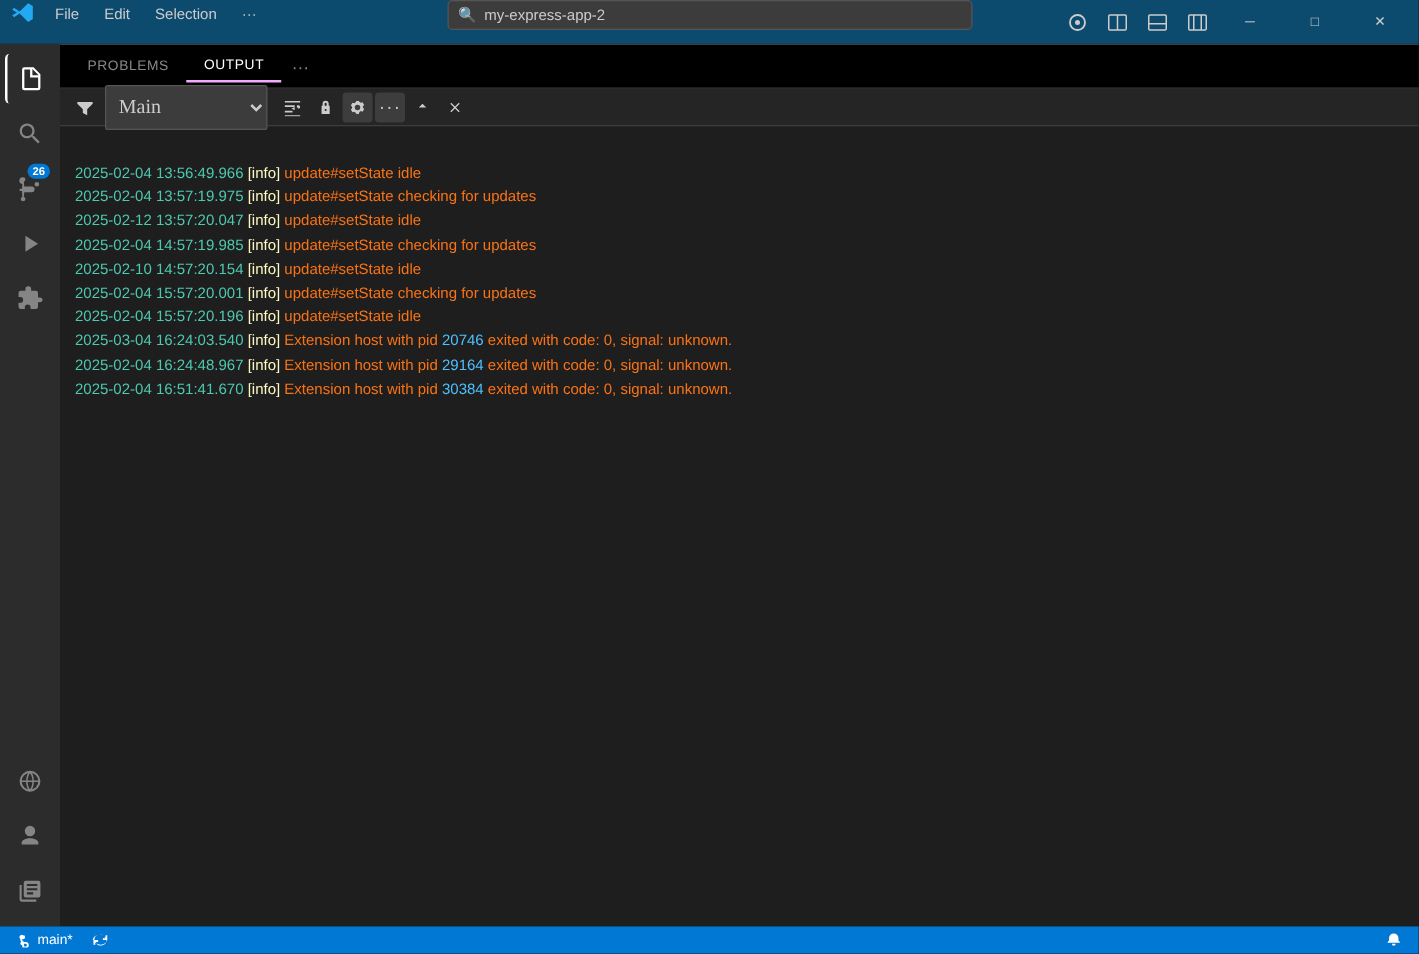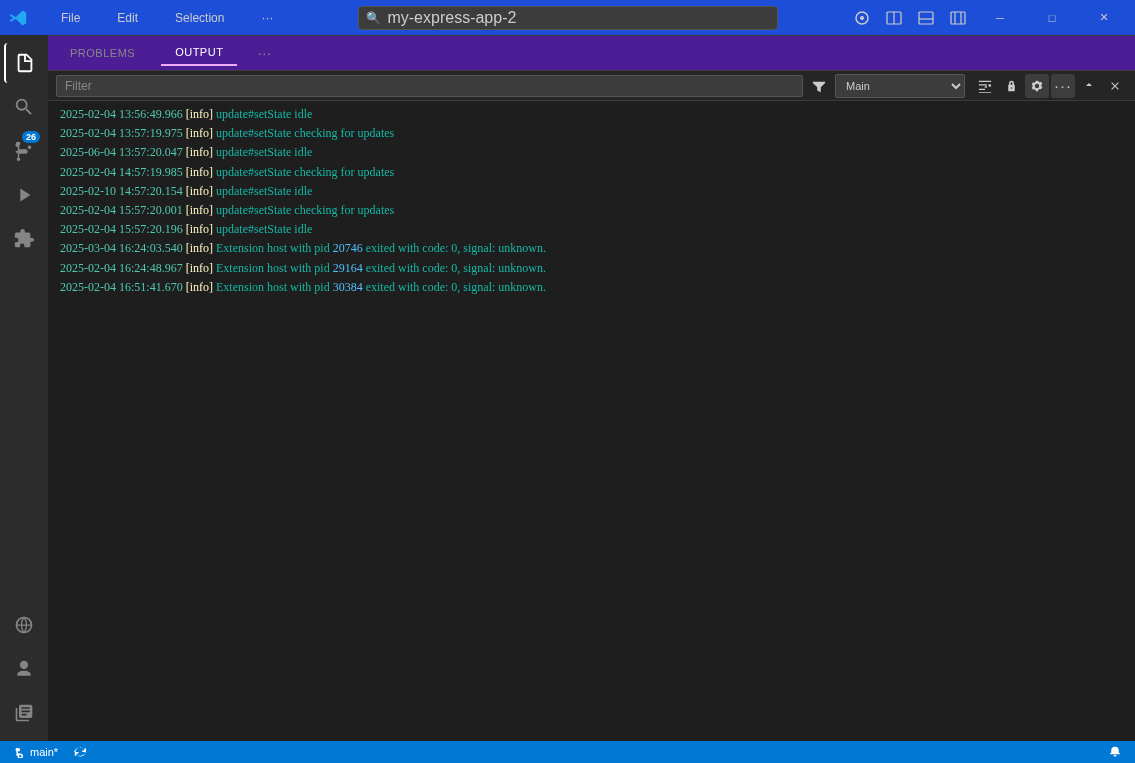--- a/index.html
+++ b/index.html
@@ -8,25 +8,24 @@
       height: 763px;
       background: #1e1e1e;
       font-family: 'Segoe UI', sans-serif;
       overflow: hidden;
       color: #cccccc;
     }
 
     
     #titlebar {
       height: 35px;
-      background: #1d4ed8;
-      display: flex;
-      align-items: center;
+      background: #0c4a6e;
+      display: flex;
       padding: 0 8px;
-      gap: 21px;
+      gap: 4px;
       position: relative;
     }
     #titlebar .logo {
       width: 20px;
       height: 20px;
       margin-right: 4px;
       display: flex;
       align-items: center;
       justify-content: center;
     }
@@ -45,21 +44,21 @@
       height: 24px;
       background: #3c3c3c;
       border-radius: 4px;
       display: flex;
       align-items: center;
       padding: 0 8px;
       gap: 6px;
       border: 1px solid #555;
     }
     .search-bar span { font-size: 12px; color: #888; }
-    .search-bar .app-name { color: #cccccc; font-size: 16px; }
+    .search-bar .app-name { color: #cccccc; font-size: 12px; }
     .titlebar-right {
       margin-left: auto;
       display: flex;
       align-items: center;
       gap: 6px;
     }
     .titlebar-icon {
       width: 26px;
       height: 20px;
       display: flex;
@@ -141,25 +140,25 @@
     
     #panel {
       background: #1e1e1e;
       border-top: 1px solid #3d3d3d;
       display: flex;
       flex-direction: column;
       flex: 1;
     }
     #panel-tabs {
       height: 35px;
-      background: #4c1d95;
+      background: #000000;
       display: flex;
       align-items: center;
       padding: 0 8px;
-      gap: 12px;
+      gap: 0;
       border-bottom: 1px solid #3d3d3d;
     }
     .panel-tab {
       padding: 6px 14px;
       font-size: 11px;
       color: #888;
       cursor: pointer;
       text-transform: uppercase;
       letter-spacing: 0.5px;
     }
@@ -200,53 +199,55 @@
       display: flex;
       align-items: center;
       justify-content: center;
       cursor: pointer;
       border-radius: 3px;
       color: #cccccc;
       font-size: 13px;
     }
     .toolbar-btn.active { background: #3d3d3d; color: #ffffff; }
     .source-select {
-      height: 24px;
+      height: 36px;
       background: #3c3c3c;
       border: 1px solid #555;
       color: #cccccc;
-      font-size: 11px;
+      font-size: 16px;
       padding: 0 6px;
       border-radius: 2px;
       outline: none;
       min-width: 130px;
+      font-family: Liberation Serif, serif;
     }
     .panel-actions {
       display: flex;
       align-items: center;
       gap: 2px;
       margin-left: 4px;
     }
     #output-content {
       flex: 1;
       overflow-y: auto;
       padding: 4px 0;
-      font-family: Liberation Serif, serif;
+      font-family: Liberation Sans, sans-serif;
       font-size: 12px;
       line-height: 1.6;
+      margin-top: 24px;
     }
     .log-line {
       padding: 0 12px;
       white-space: pre;
       display: flex;
       align-items: baseline;
     }
     .log-timestamp { color: #4ec9b0; }
     .log-info { color: #fef9c3; }
-    .log-text { color: #14b8a6; }
+    .log-text { color: #f97316; }
     .log-pid { color: #4fc1ff; }
 
     
     #statusbar {
       height: 22px;
       background: #0078d4;
       display: flex;
       align-items: center;
       padding: 0 8px;
       gap: 4px;
@@ -380,21 +381,20 @@
 
     <div id="panel">
 
       <div id="panel-tabs">
         <div class="panel-tab">PROBLEMS</div>
         <div class="panel-tab active">OUTPUT</div>
         <div class="panel-tab-more">···</div>
       </div>
 
       <div id="panel-toolbar">
-        <input class="filter-input" type="text" placeholder="Filter" style="">
 
         <div class="toolbar-btn">
           <svg width="14" height="14" viewBox="0 0 16 16" fill="#cccccc">
             <path d="M1 3h14v1.5l-5 5V15l-4-2V9.5L1 4.5V3z"></path>
           </svg>
         </div>
 
         <select class="source-select">
           <option>Main</option>
         </select>
@@ -434,21 +434,21 @@
           <span class="log-timestamp">2025-02-04 13:56:49.966</span>
           <span class="log-info"> [info] </span>
           <span class="log-text">update#setState idle</span>
         </div>
         <div class="log-line">
           <span class="log-timestamp">2025-02-04 13:57:19.975</span>
           <span class="log-info"> [info] </span>
           <span class="log-text">update#setState checking for updates</span>
         </div>
         <div class="log-line">
-          <span class="log-timestamp">2025-06-04 13:57:20.047</span>
+          <span class="log-timestamp">2025-02-12 13:57:20.047</span>
           <span class="log-info"> [info] </span>
           <span class="log-text">update#setState idle</span>
         </div>
         <div class="log-line">
           <span class="log-timestamp">2025-02-04 14:57:19.985</span>
           <span class="log-info"> [info] </span>
           <span class="log-text">update#setState checking for updates</span>
         </div>
         <div class="log-line">
           <span class="log-timestamp">2025-02-10 14:57:20.154</span>

